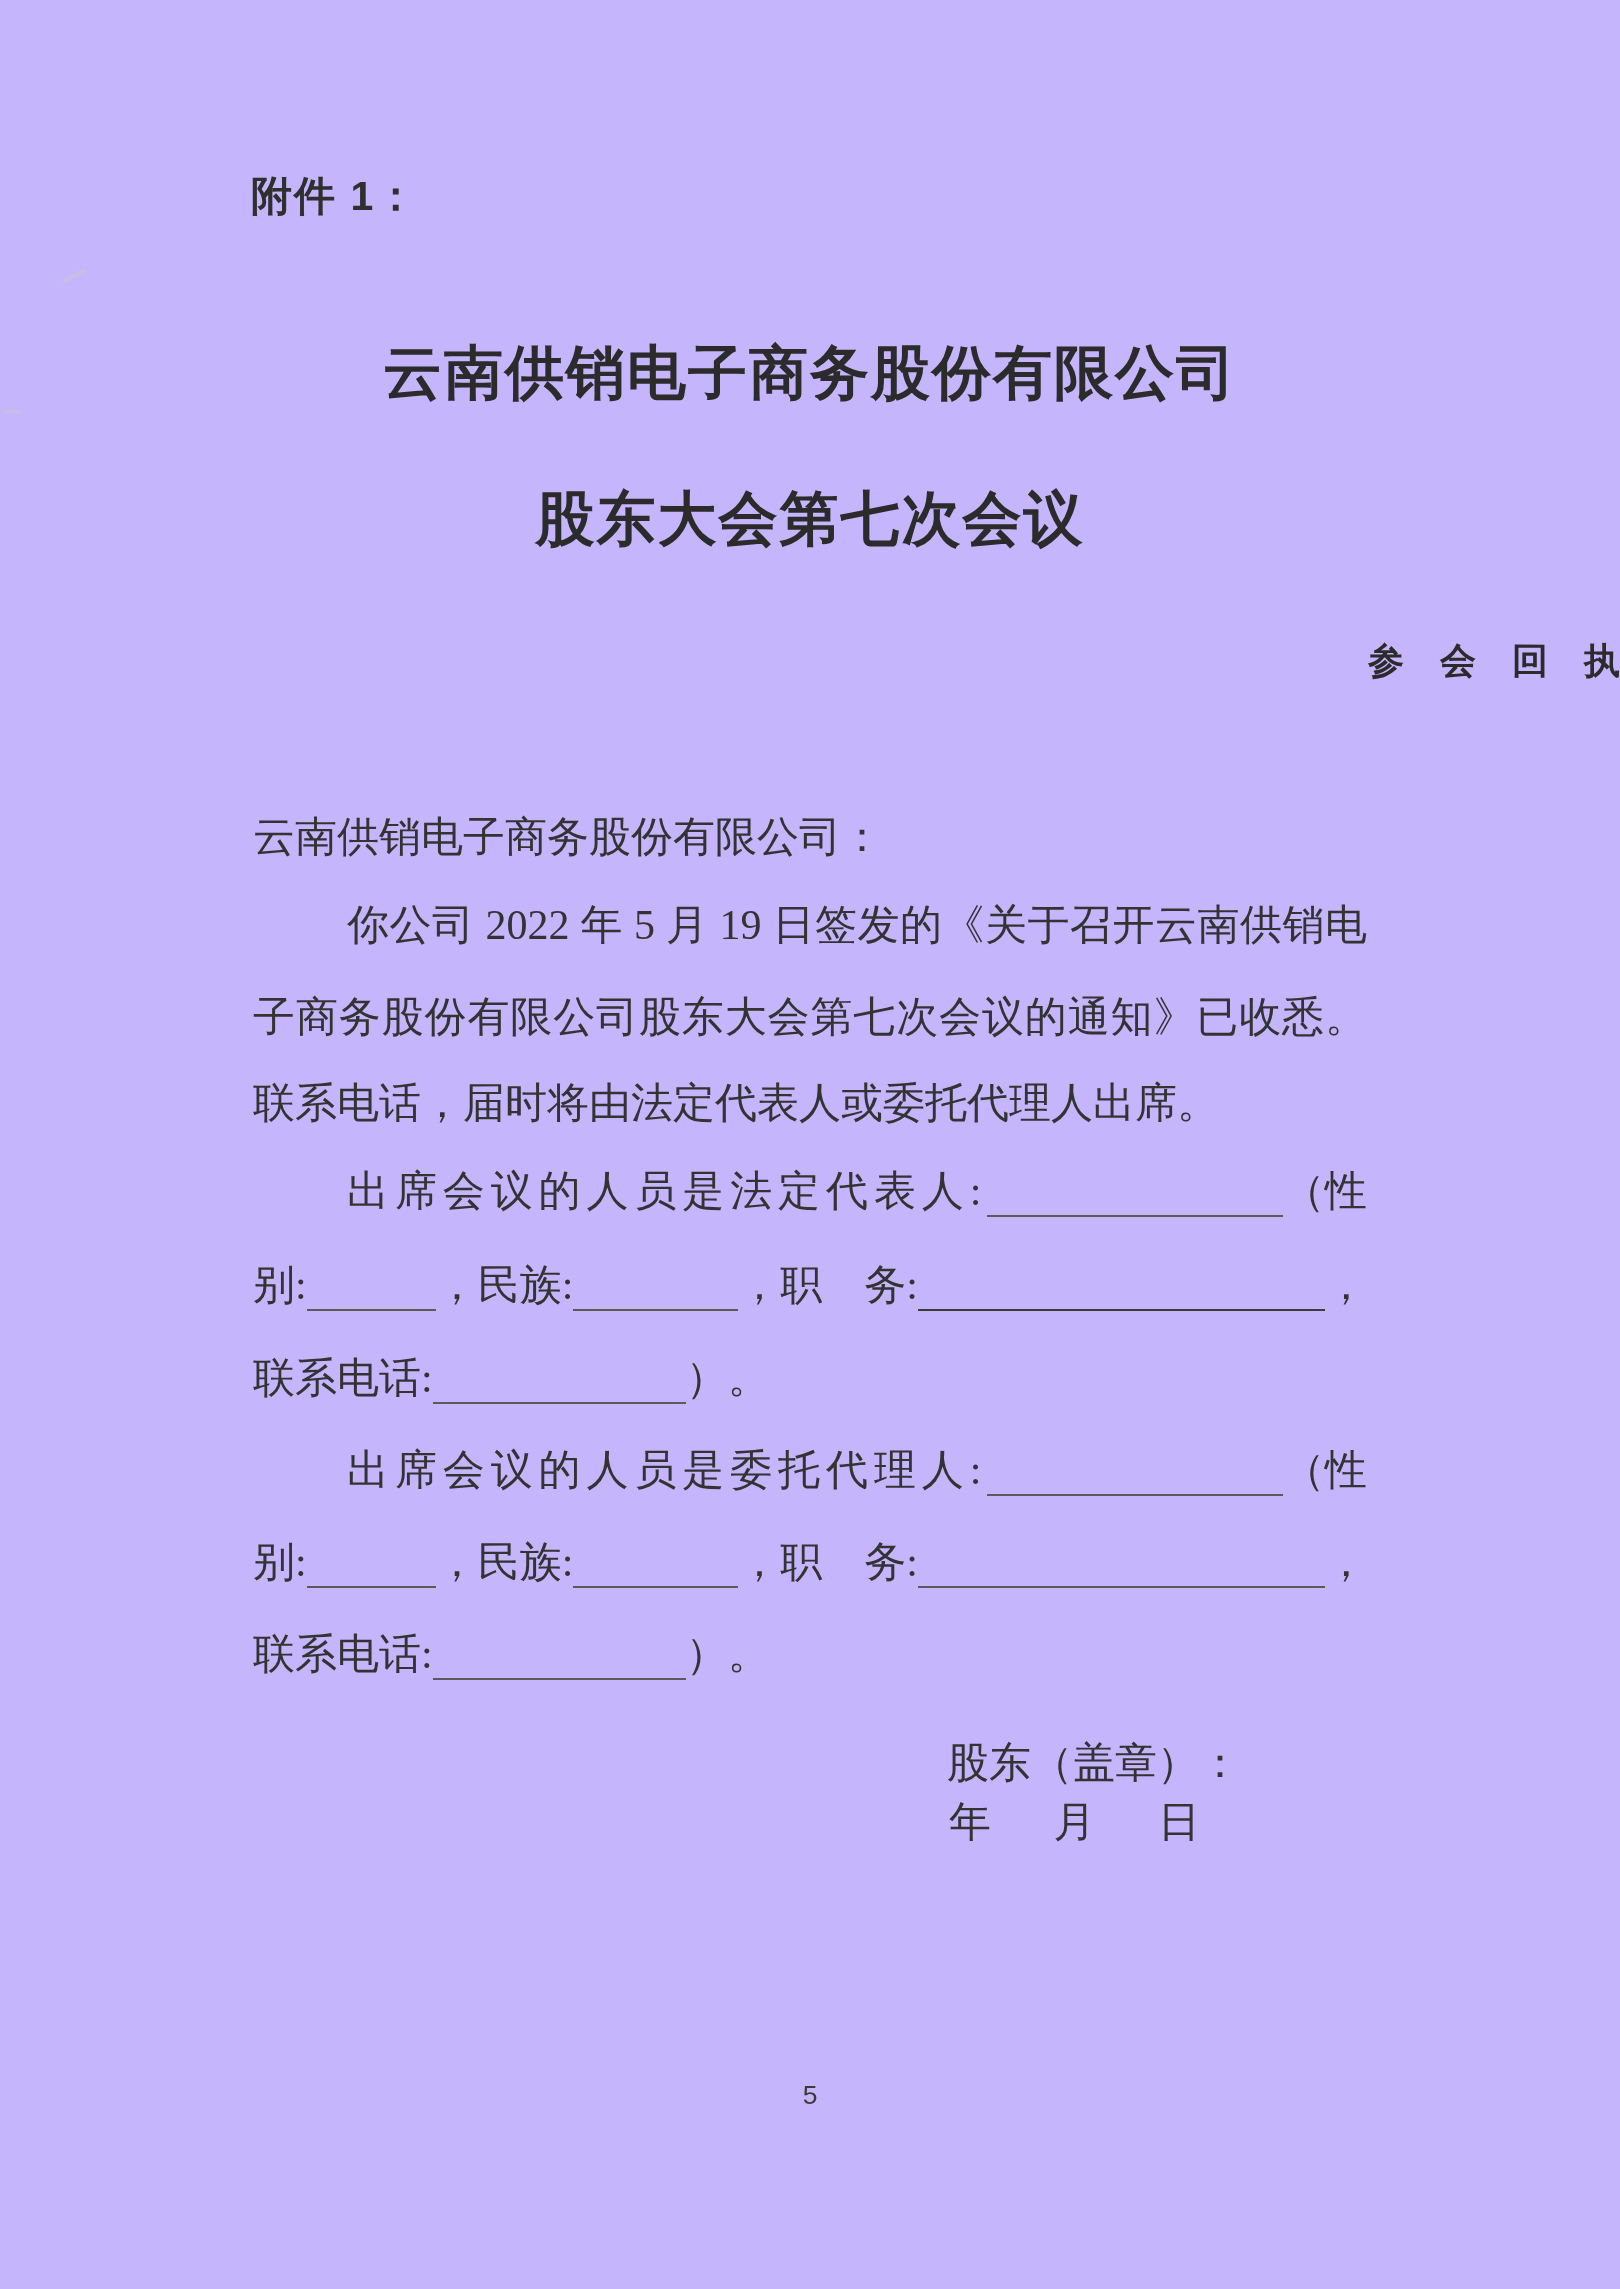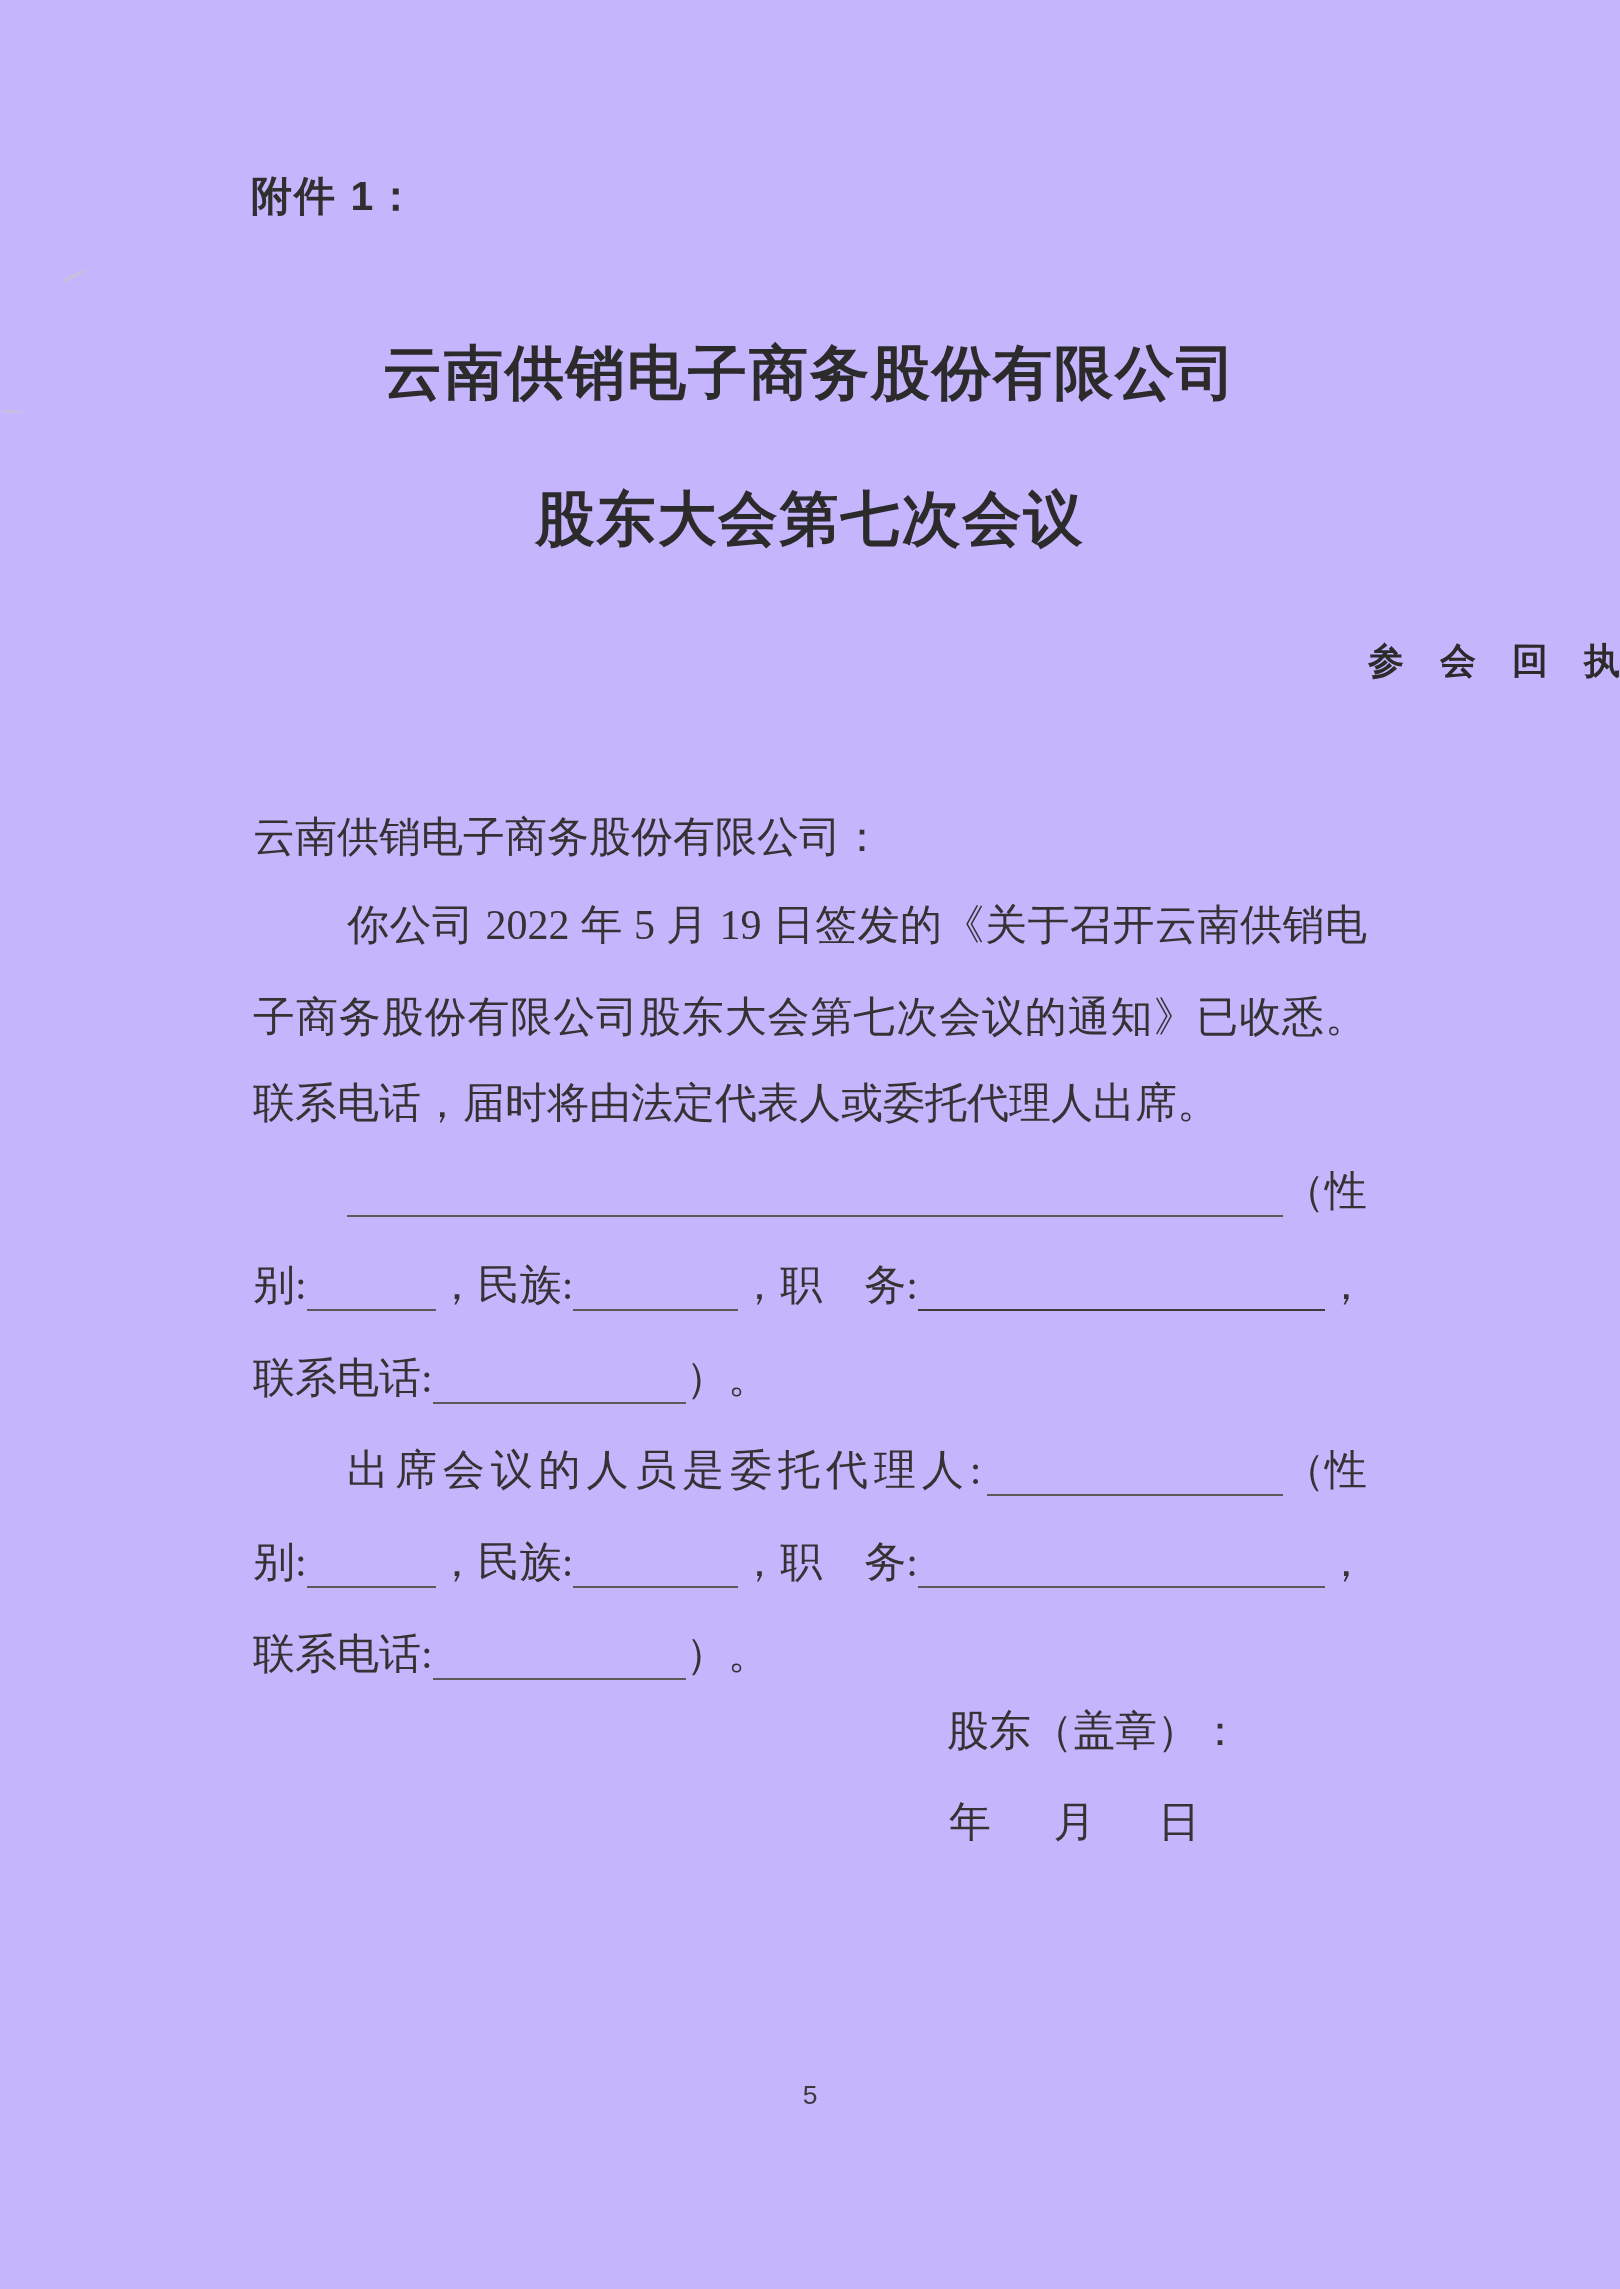--- a/index.html
+++ b/index.html
@@ -64,21 +64,21 @@
     display: inline-block;
     border-bottom: 2.9px solid #5a5a5a;
     height: 49px;
     flex: 0 0 auto;
   }
   .blank.grow { flex: 1 1 auto; }
   .blank.dark { border-bottom-color: #3c3c3c; }
   .w132 { width: 129px; }
   .w168 { width: 165px; }
   .w258 { width: 253px; }
-  .sig-line { font-size: 42px; color: #333; white-space: pre; }
+  .sig-line { font-size: 42px; color: #333; white-space: pre; margin-top: 32px; }
   .date-line {
     display: flex;
     justify-content: space-between;
     font-size: 42px;
     color: #333;
   }
   .date-line span { white-space: pre; }
   .page-number {
     left: 0; width: 1620px;
     text-align: center;
@@ -105,20 +105,21 @@
 
   <div class="abs sub-heading" style="top:637px;">参　会　回　执</div>
 
   <div class="abs body-line" style="left:253px; top:812px;">云南供销电子商务股份有限公司：</div>
 
   <div class="abs body-line just" style="left:347px; top:900px; width:1020px;">你公司 2022 年 5 月 19 日签发的《关于召开云南供销电</div>
   <div class="abs body-line just" style="left:253px; top:992px; width:1114px;">子商务股份有限公司股东大会第七次会议的通知》已收悉。</div>
   <div class="abs body-line" style="left:253px; top:1078px;">联系电话，届时将由法定代表人或委托代理人出席。</div>
 
   <div class="abs fill-line" style="left:347px; top:1166px; width:1020px;">
+    <span class="txt spaced">出席会议的人员是法定代表人:</span>
     <span class="blank grow"></span>
     <span class="txt">（性</span>
   </div>
   <div class="abs fill-line" style="left:253px; top:1260px; width:1114px;">
     <span class="txt">别:</span>
     <span class="blank w132"></span>
     <span class="txt">，民族:</span>
     <span class="blank w168"></span>
     <span class="txt">，职　务:</span>
     <span class="blank grow dark"></span>

